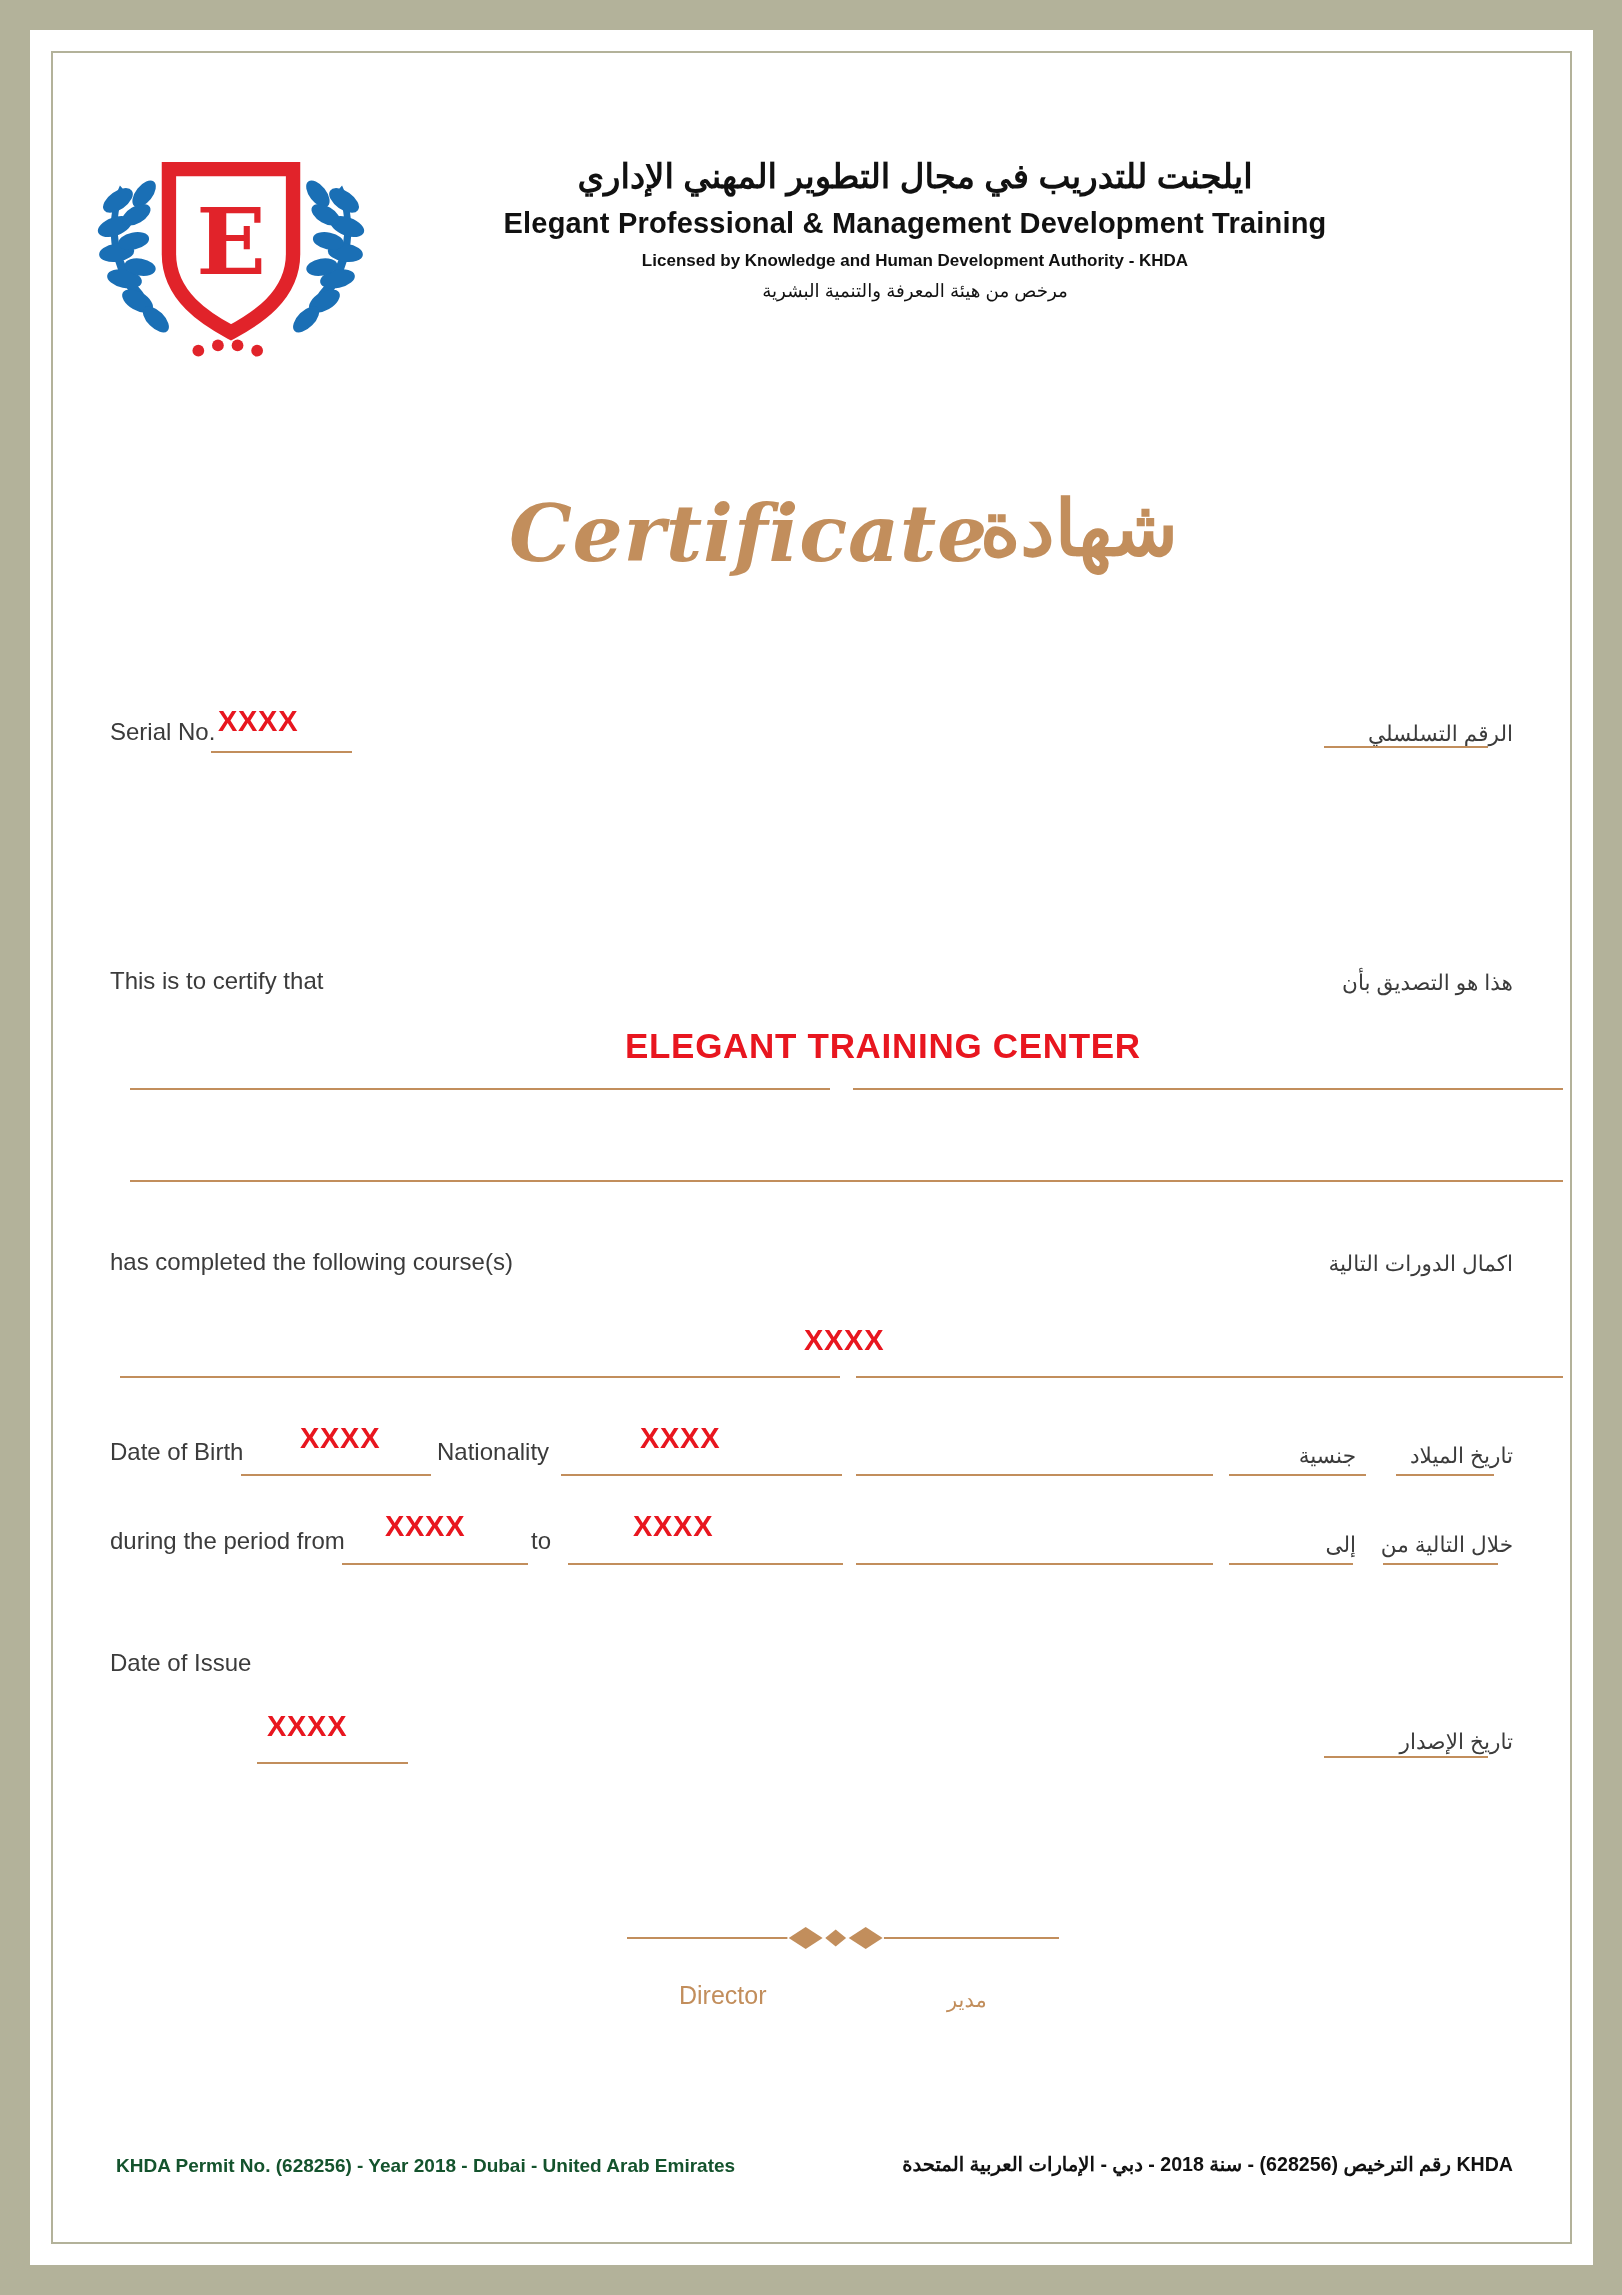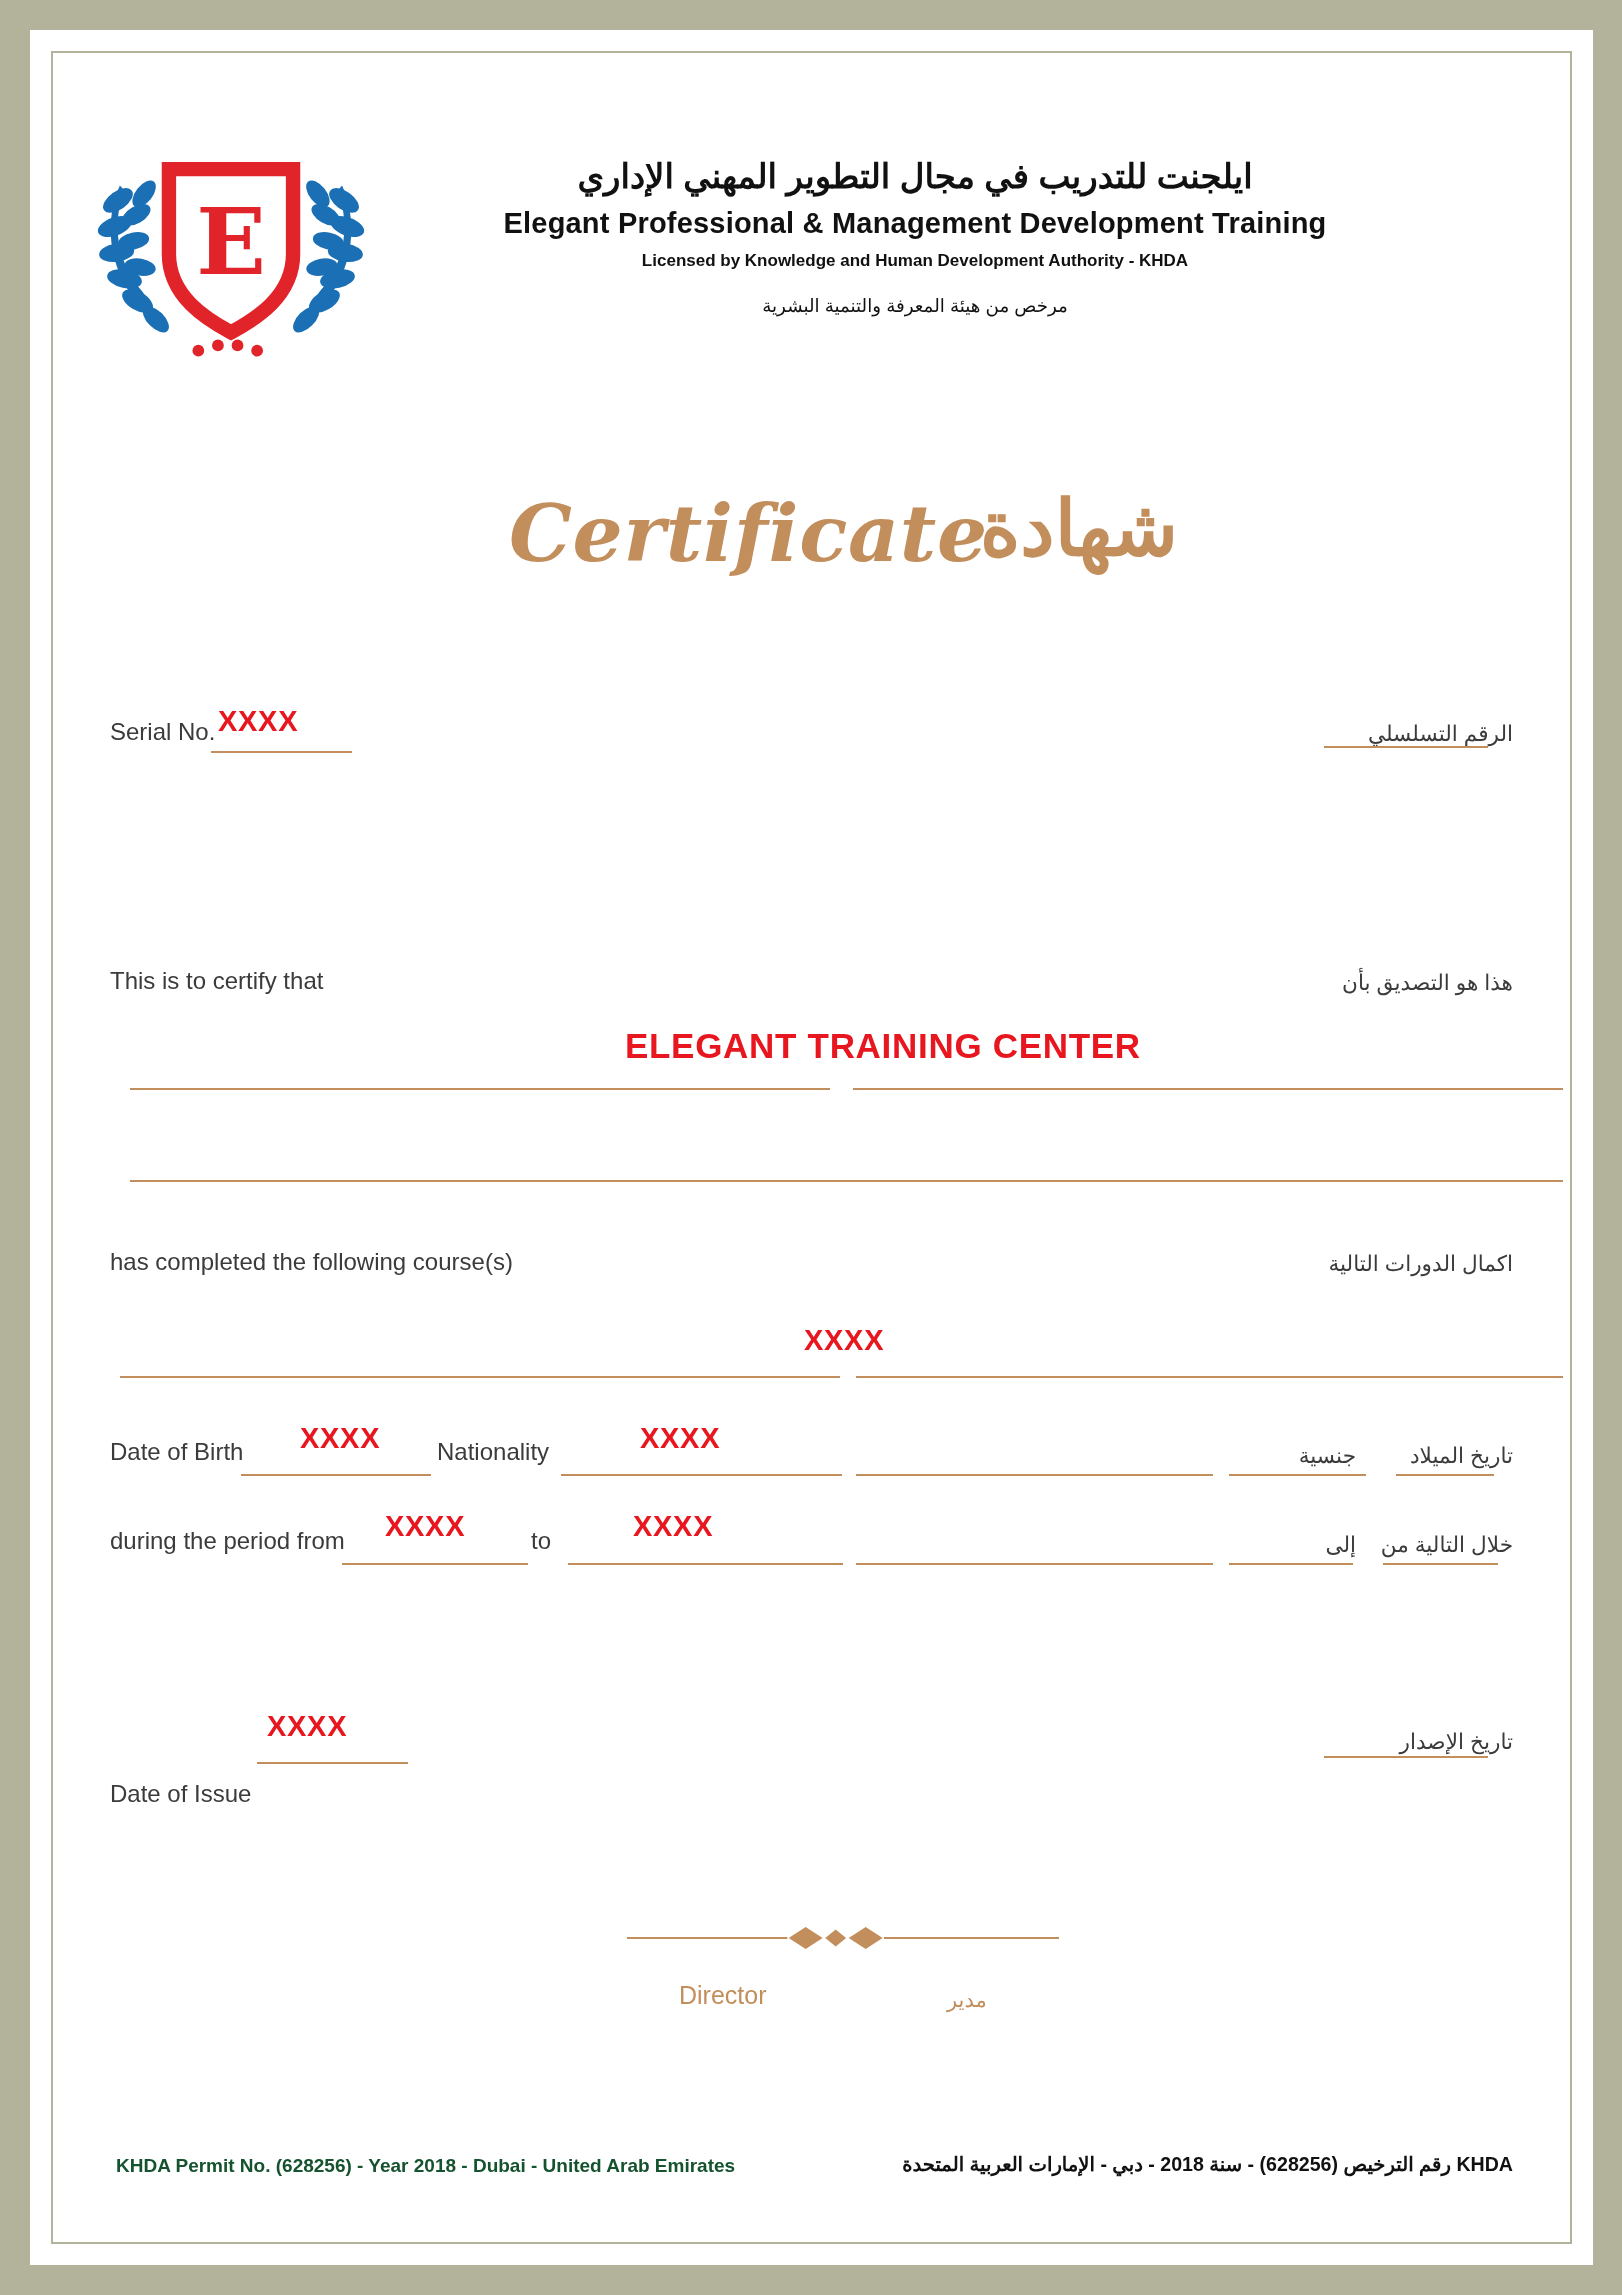--- a/index.html
+++ b/index.html
@@ -90,21 +90,21 @@
   .hdr-en-2 {
     font-size: 17px;
     font-weight: bold;
     color: #111111;
     margin-top: 11.8px;
   }
   .hdr-ar-2 {
     font-size: 18.3px;
     color: #111111;
     direction: rtl;
-    margin-top: 24px;
+    margin-top: 9px;
   }
 
   
   .title-row {
     position: absolute;
     left: 0; top: 432px;
     width: 1521px;
     height: 131px;
   }
   .title-en {
@@ -206,21 +206,21 @@
   .to-en { left: 480px; top: 1476px; }
   .to-value { left: 582px; top: 1459px; }
   .to-rule { left: 517px; top: 1512px; width: 275px; }
   .period-rule-mid { left: 805px; top: 1512px; width: 357px; }
   .period-ar-to { right: 216px; top: 1481px; }
   .period-ar-from { right: 59px; top: 1481px; }
   .period-ar-rule1 { left: 1178px; top: 1512px; width: 124px; }
   .period-ar-rule2 { left: 1332px; top: 1512px; width: 115px; }
 
   
-  .issue-en { left: 59px; top: 1729px; text-align: right; }
+  .issue-en { left: 59px; top: 1598px; text-align: right; }
   .issue-value { left: 216px; top: 1659px; }
   .issue-rule { left: 206px; top: 1711px; width: 151px; }
   .issue-ar { right: 59px; top: 1678px; }
   .issue-ar-rule { left: 1273px; top: 1705px; width: 164px; }
 
   
   .sig-wrap {
     position: absolute;
     left: 576px;
     top: 1868px;

